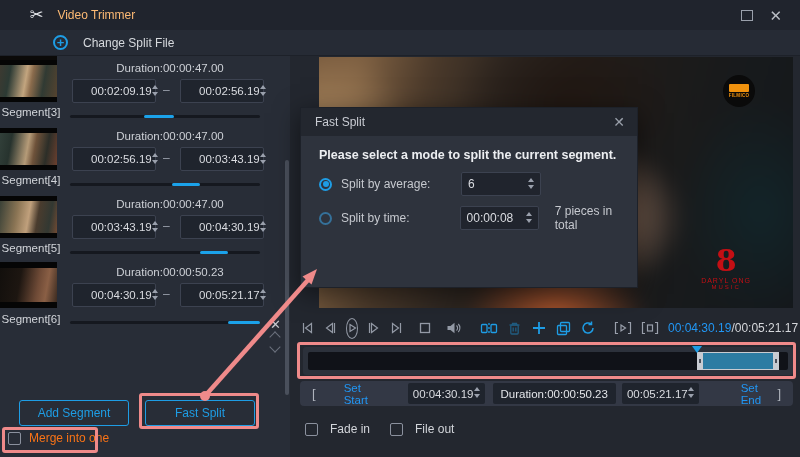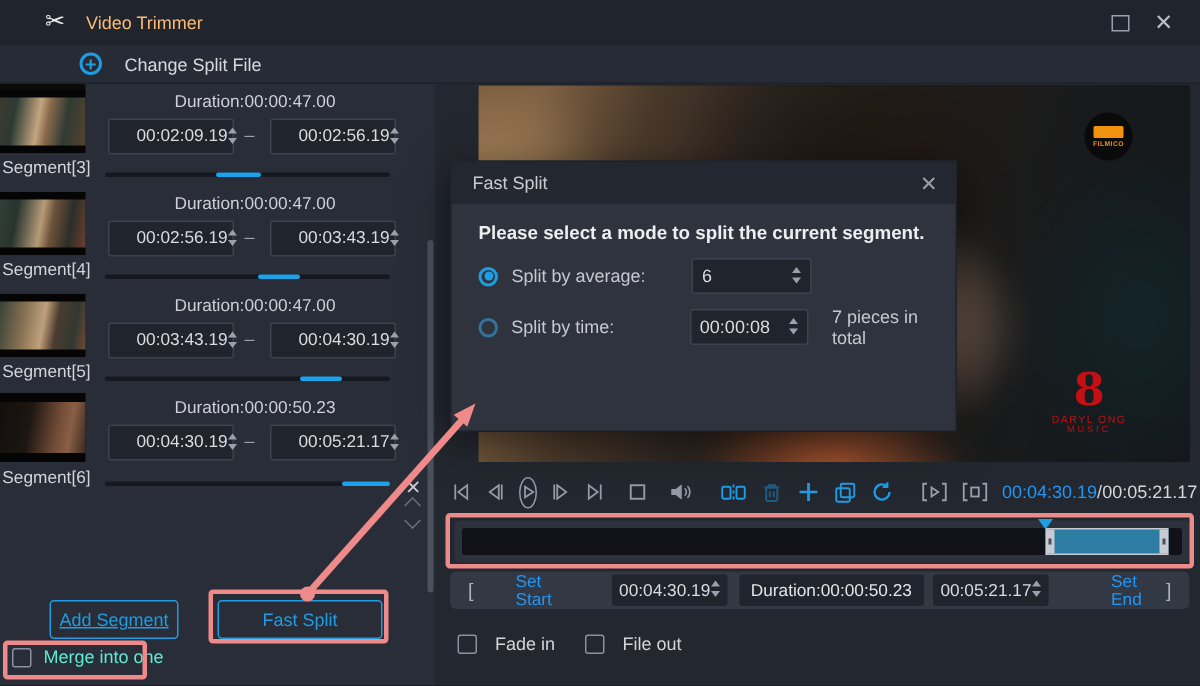--- a/index.html
+++ b/index.html
@@ -48,25 +48,25 @@
   .seg-fill{position:absolute;top:0;height:3px;background:#1ba2ea;border-radius:2px;}
   .seg6-x{position:absolute;left:270px;top:261px;color:#c6c9cf;font-size:13px;cursor:pointer;}
   .seg6-up,.seg6-dn{position:absolute;left:271px;width:12px;height:8px;cursor:pointer;}
   .chev{width:8px;height:8px;border-left:1.5px solid #6b717d;border-top:1.5px solid #6b717d;}
   .seg6-up{top:277px;} .seg6-up .chev{transform:rotate(45deg);}
   .seg6-dn{top:287px;} .seg6-dn .chev{transform:rotate(225deg);}
   .list-scrollbar{position:absolute;left:285px;top:104px;width:4px;height:235px;background:#4a505c;border-radius:2px;}
 
   .outline-btn{position:absolute;height:26px;background:transparent;border:1px solid #1e9de5;border-radius:3px;
     color:#1e9de5;font-size:12px;display:flex;align-items:center;justify-content:center;cursor:pointer;}
-  .btn-addseg{left:33px;top:344px;width:86px;text-decoration:underline;}
+  .btn-addseg{left:19px;top:344px;width:110px;}
   .btn-fastsplit{left:145px;top:344px;width:110px;}
   .merge-row{position:absolute;left:8px;top:375px;display:flex;align-items:center;gap:8px;cursor:pointer;}
   .checkbox{width:13px;height:13px;border:1px solid #8b919e;border-radius:2px;background:transparent;}
-  .merge-label{color:#5eead4;}
+  .merge-label{color:#f97316;}
 
   
   .right-panel{position:absolute;left:290px;top:56px;width:510px;height:401px;background:#23272f;}
   .preview{position:absolute;left:29px;top:1px;width:474px;height:251px;background:#101215;overflow:hidden;}
   .video-art{position:absolute;left:-20px;top:-20px;right:-20px;bottom:-20px;filter:blur(9px);
     background:
       radial-gradient(ellipse 130px 90px at 50% 96%, rgba(186,90,46,.95), rgba(186,90,46,0) 70%),
       radial-gradient(ellipse 150px 120px at 56% 62%, rgba(201,154,125,.9), rgba(201,154,125,0) 65%),
       radial-gradient(ellipse 160px 110px at 52% 22%, rgba(32,23,18,.95), rgba(32,23,18,0) 70%),
       radial-gradient(ellipse 120px 160px at 90% 60%, rgba(16,44,50,.6), rgba(16,44,50,0) 70%),

